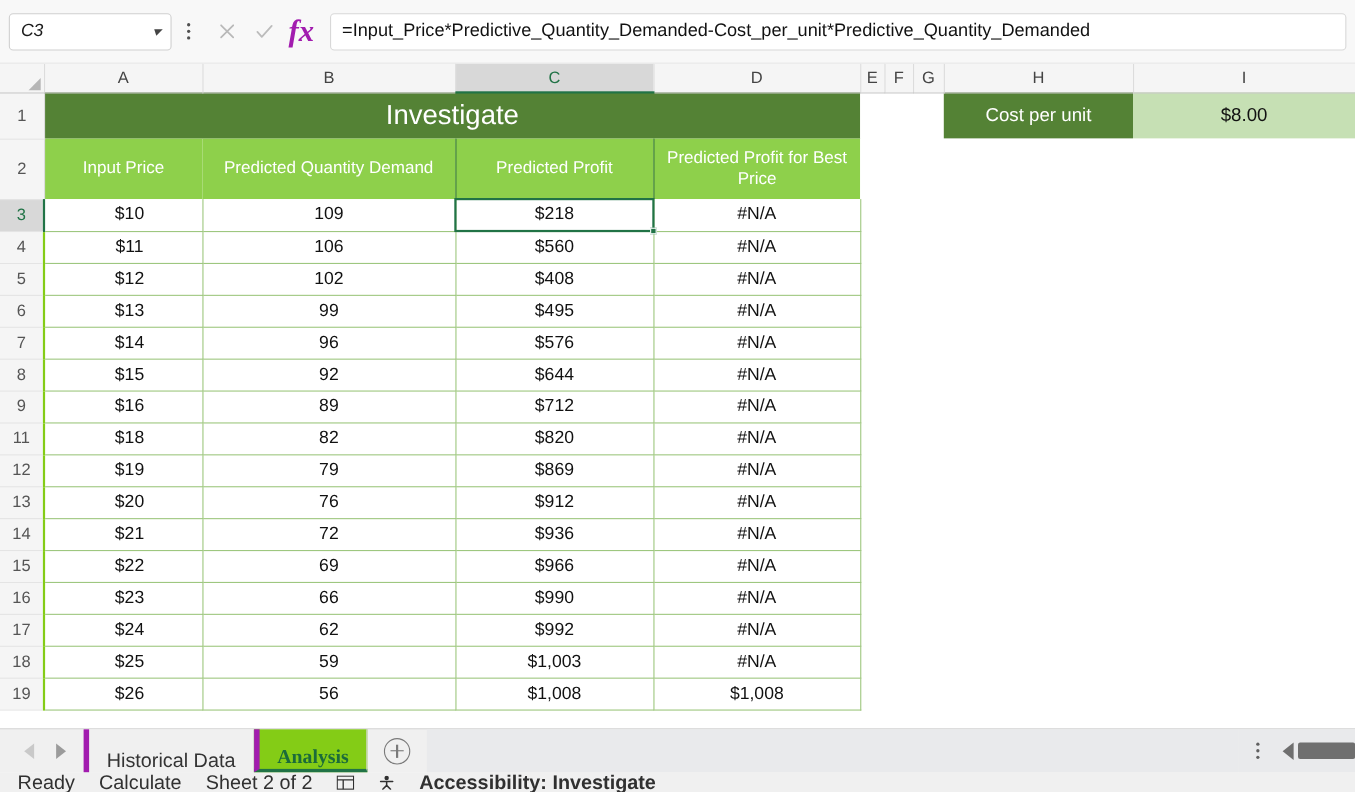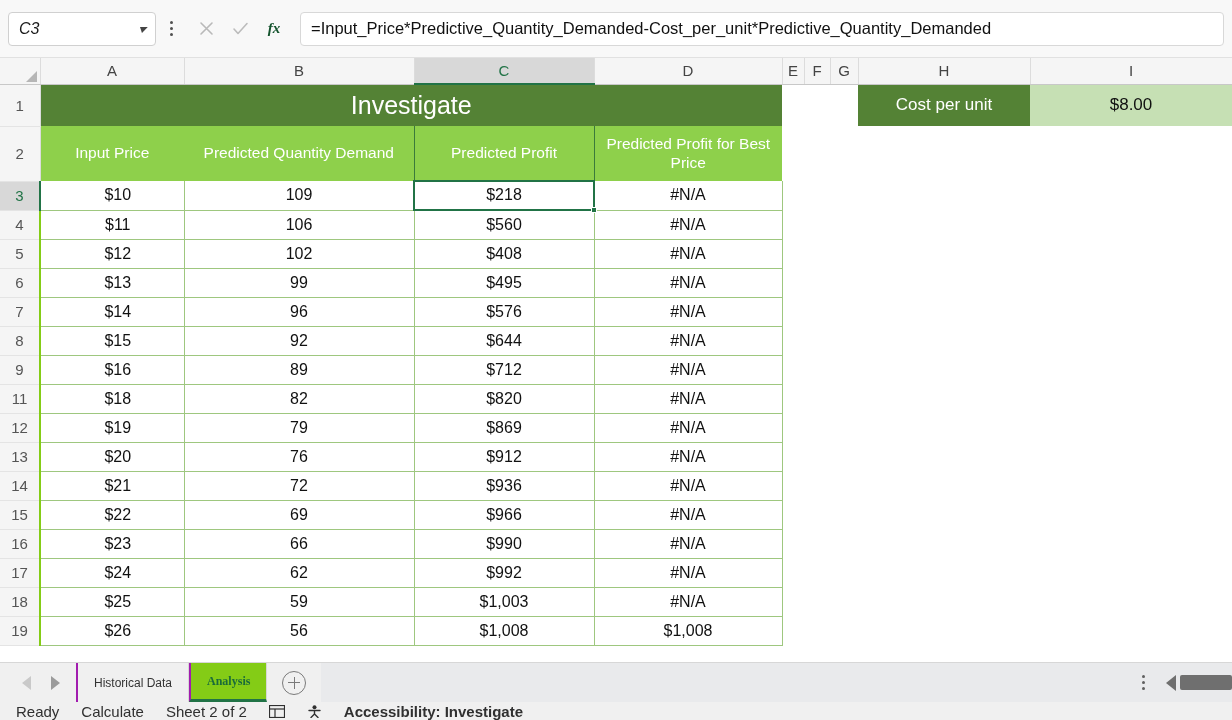--- a/index.html
+++ b/index.html
@@ -50,21 +50,21 @@
   }
   .fx-btn {
     width: 32px; height: 32px;
     display: flex; align-items: center; justify-content: center;
     border-radius: 3px;
   }
   .fx-btn svg { display: block; }
   .fx-italic {
     font-family: "Liberation Serif", serif;
     font-style: italic; font-weight: bold;
-    font-size: 15px; color: #14532d;
+    font-size: 28px; color: #a21caf;
   }
   .formula-input {
     flex: 1; height: 34px;
     background: #ffffff;
     border: 1px solid #d8d8d8;
     border-radius: 4px;
     display: flex; align-items: center;
     padding: 0 10px;
     font-size: 16.5px; color: #111;
     white-space: nowrap; overflow: hidden;
@@ -219,26 +219,26 @@
   .nav-arrows {
     display: flex; align-items: center;
     gap: 20px;
     padding: 0 16px 0 22px;
   }
   .nav-arrows .tri { width: 0; height: 0; }
   .tri-l { border-top: 7px solid transparent; border-bottom: 7px solid transparent; border-right: 9px solid #c9c9c9; }
   .tri-r { border-top: 7px solid transparent; border-bottom: 7px solid transparent; border-left: 9px solid #9b9b9b; }
   .tabs { display: flex; align-items: stretch; }
   .tab {
-    display: flex; align-items: center;
+    display: flex; align-items: flex-end;
     padding: 0 16px;
-    font-size: 12px;
+    font-size: 18px;
     color: #333;
     background: #f0f0f0;
-    border-left: 2px solid #a21caf;
+    border-left: 5px solid #a21caf;
     border-right: 1px solid #d7d7d7;
   }
   .tab.active {
     background: #84cc16;
     color: #1b6b3a;
     font-weight: bold;
     border-bottom: 3px solid #217346;
     font-family: Liberation Serif, serif;
   }
   .addsheet {
@@ -274,21 +274,21 @@
   .hscroll-thumb { height: 15px; flex: 1; background: #6f6f6f; border-radius: 2px; }
 
   
   .statusbar {
     height: 18px;
     background: #f0f0f0;
     display: flex;
     align-items: center;
     gap: 22px;
     padding: 0 16px;
-    font-size: 15px;
+    font-size: 18px;
     color: #303030;
     overflow: hidden;
   }
   .sb-item { white-space: nowrap; line-height: 1; }
   .sb-icon { display: flex; align-items: center; }
   .sb-bold { font-weight: bold; }
 </style>
 </head>
 <body>
 

